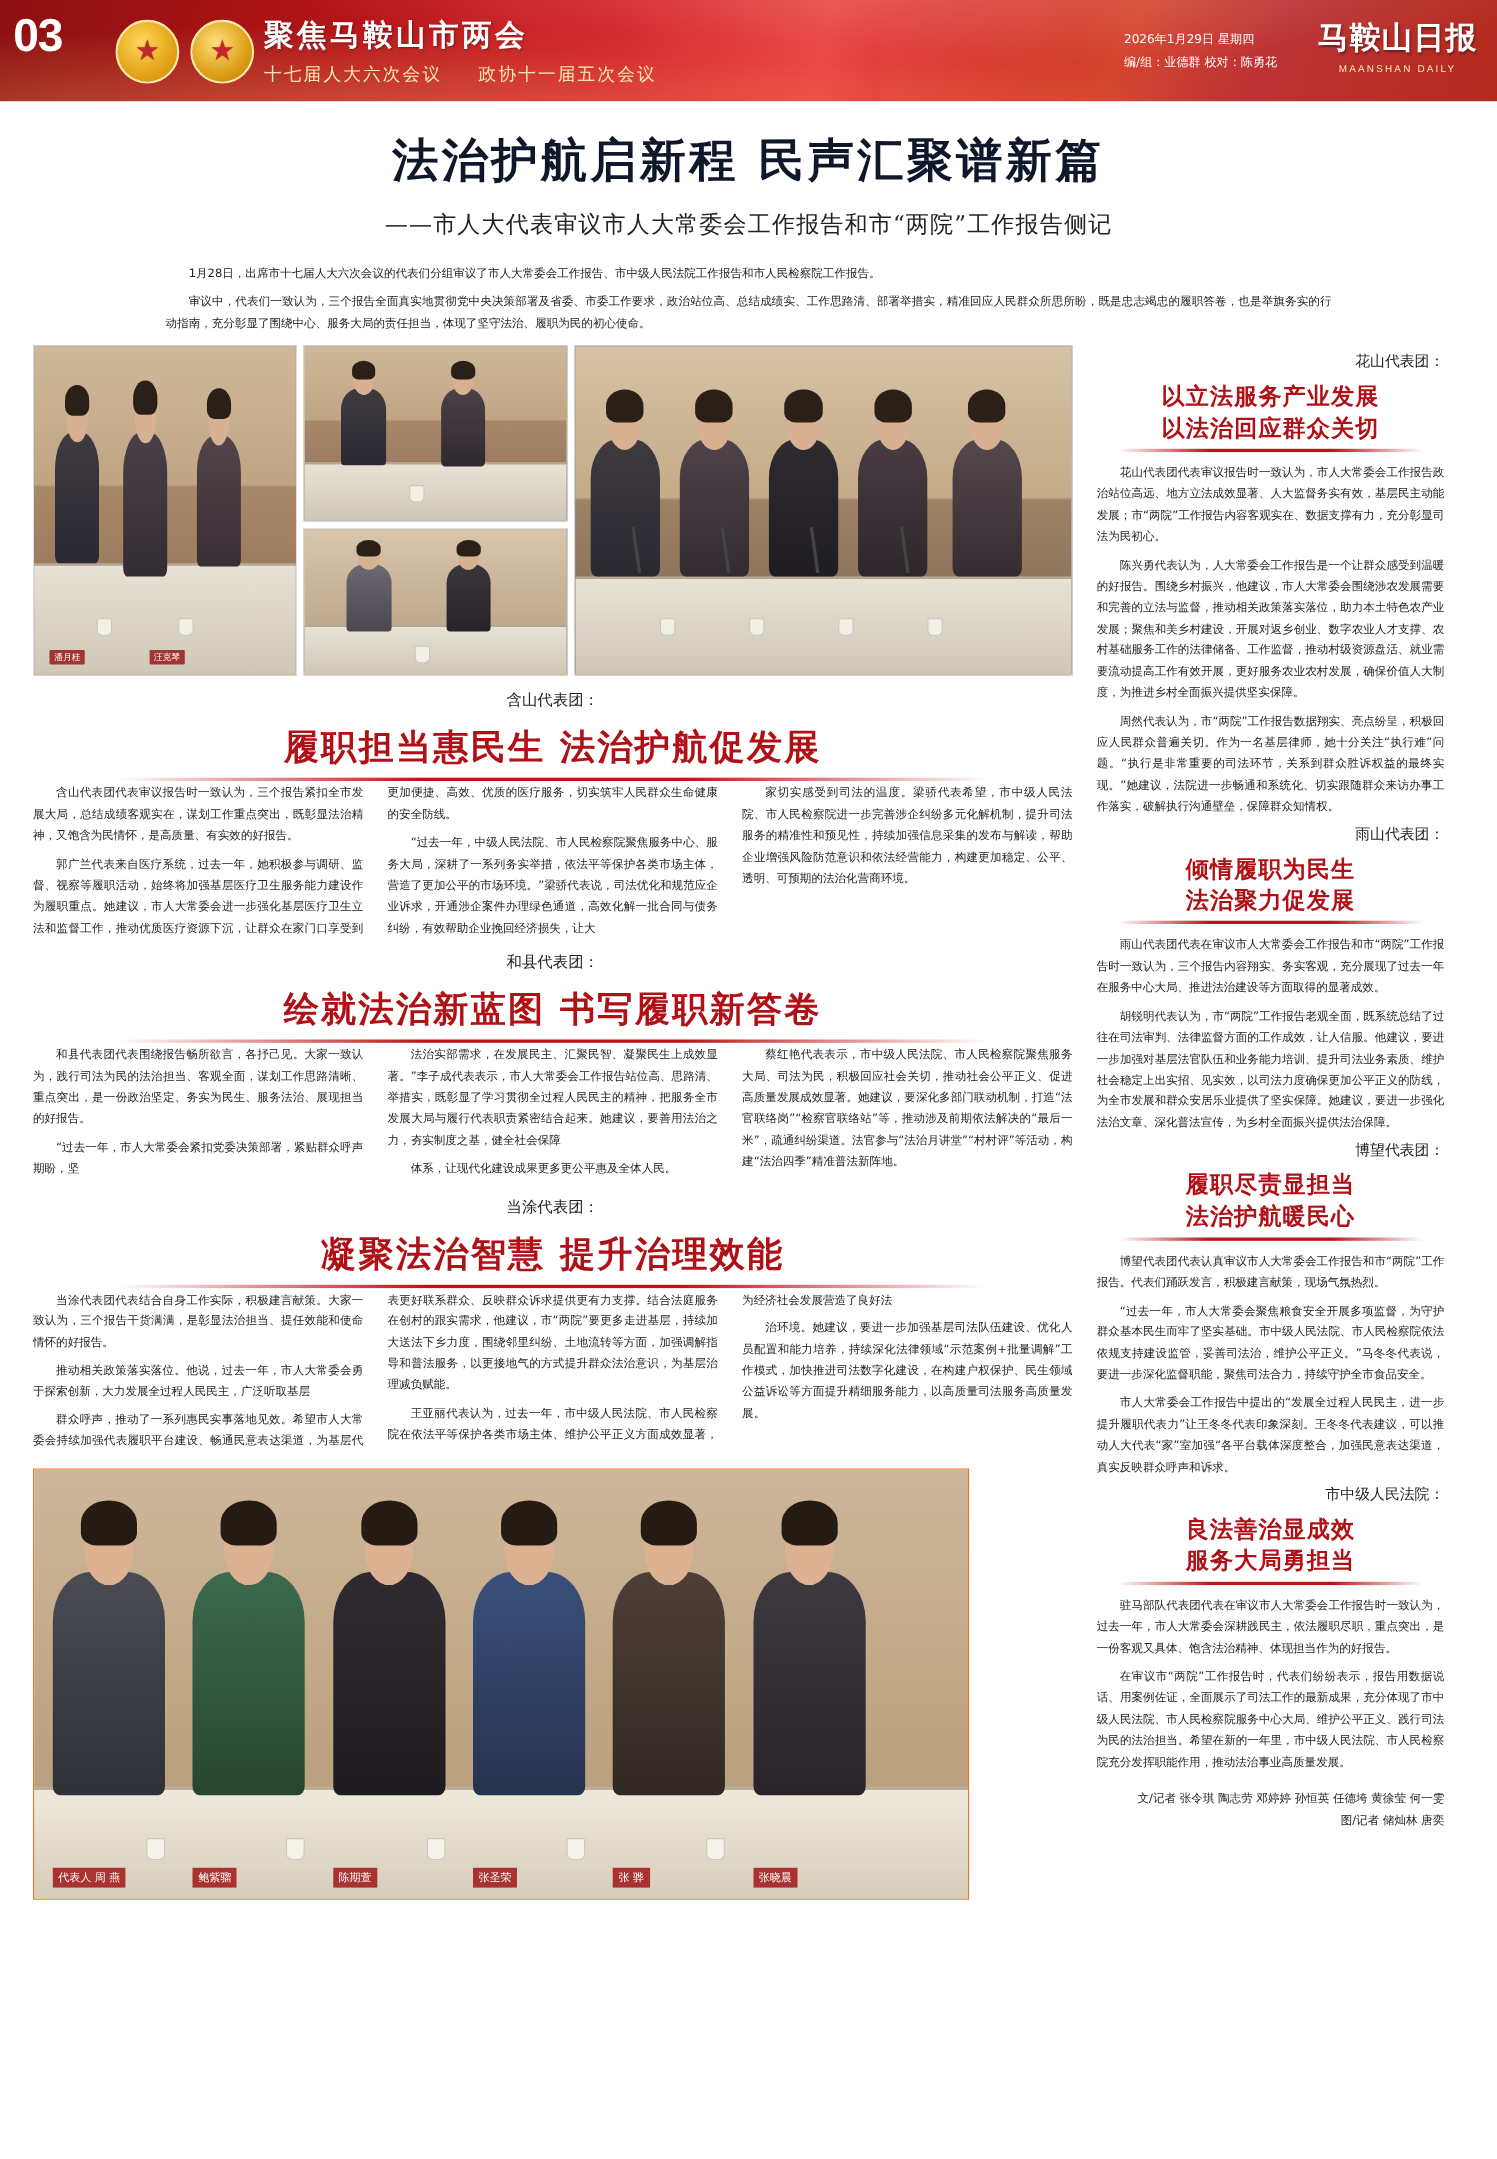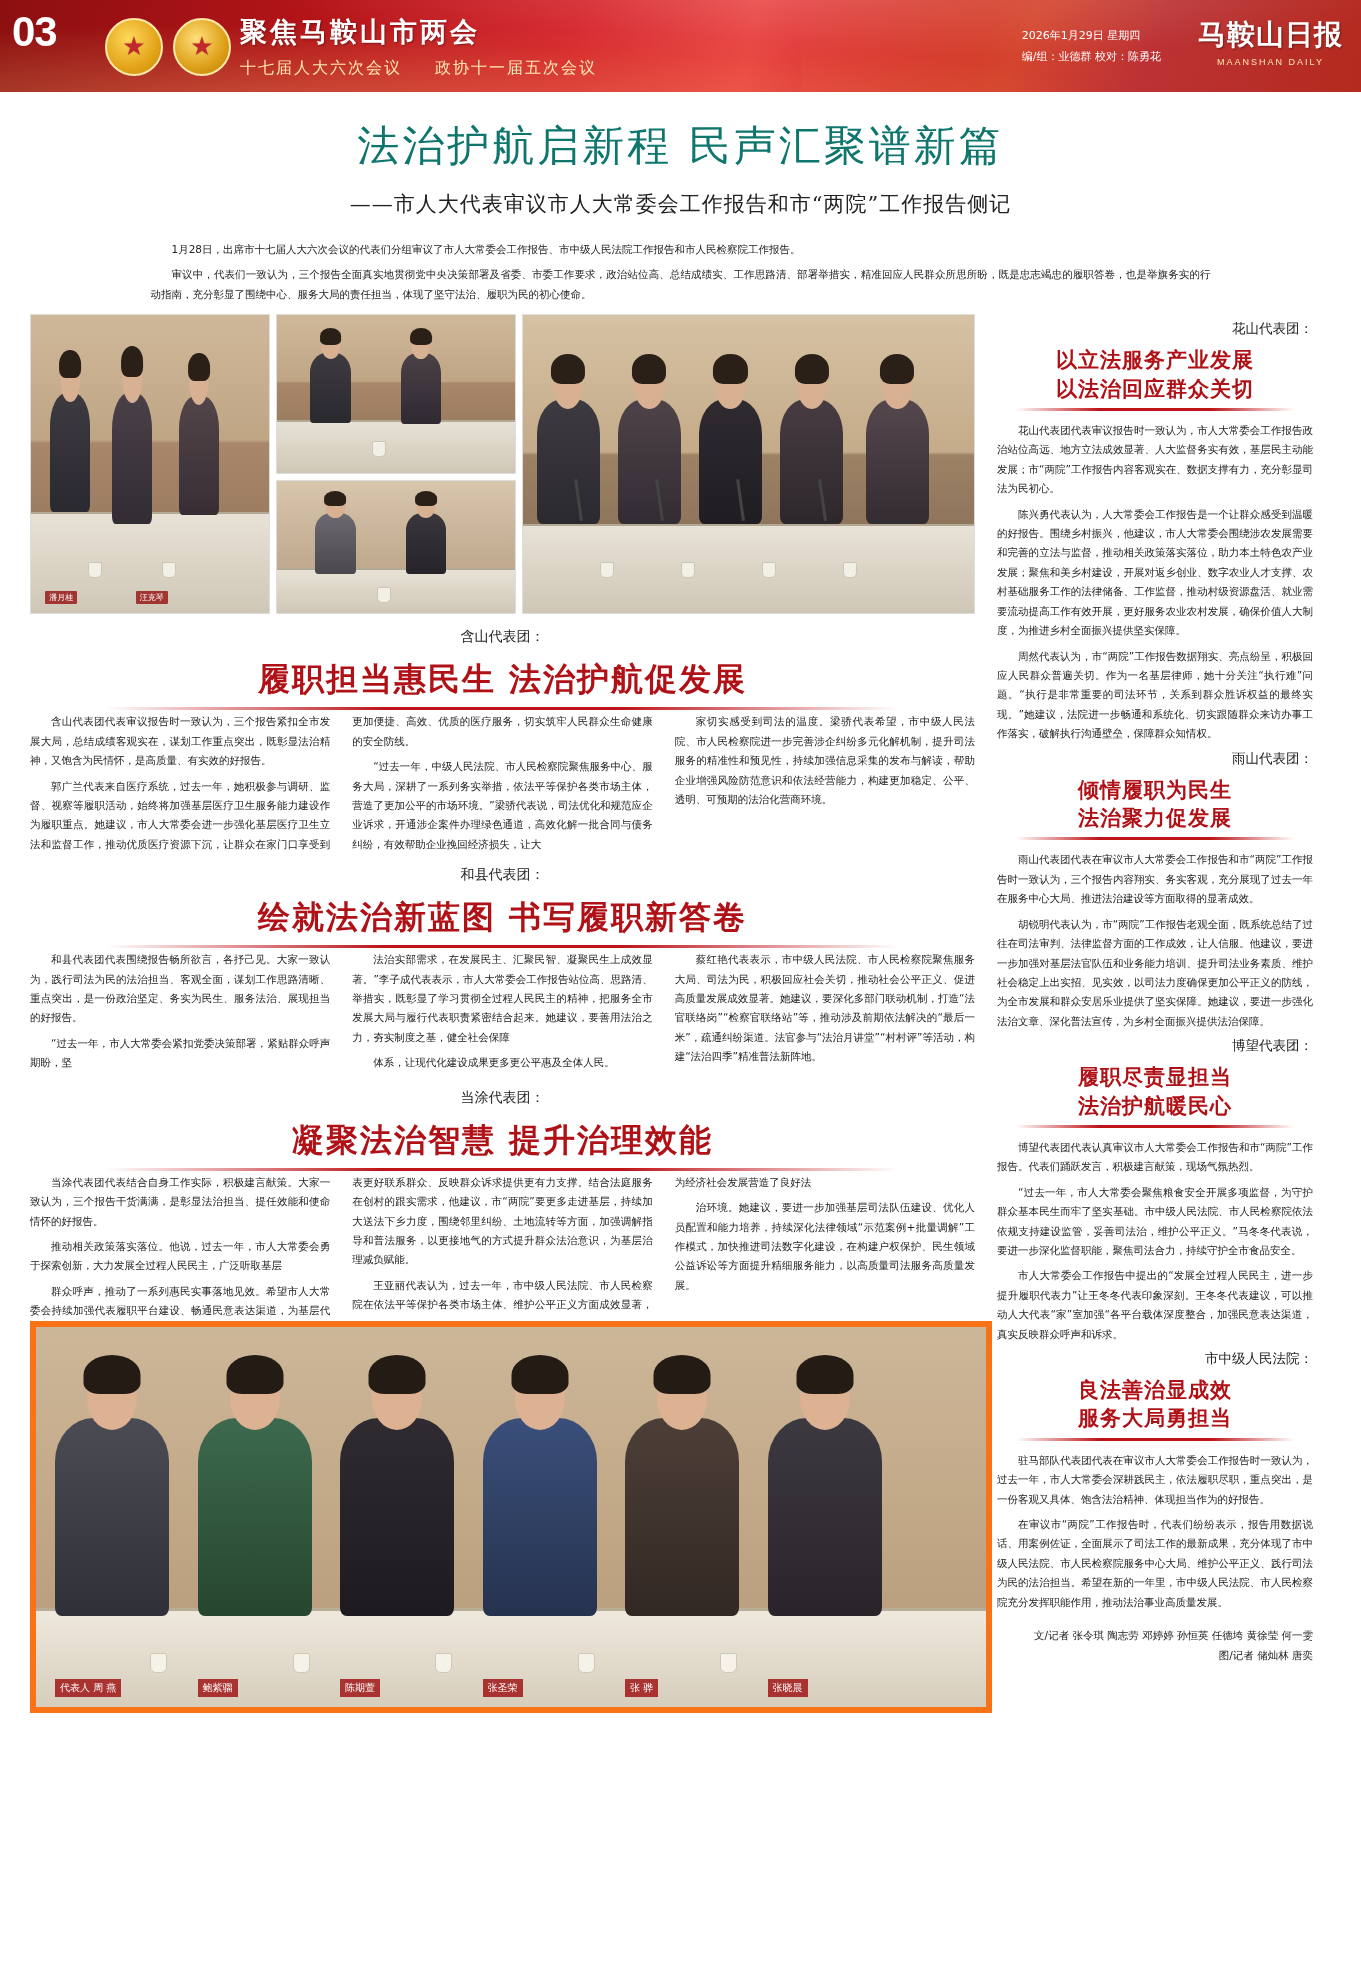--- a/index.html
+++ b/index.html
@@ -74,21 +74,21 @@
     font-family:"DejaVu Serif", serif;
   }
   .mh-logo .en{
     font-size:9px; color:#ffe9b0; letter-spacing:2px; margin-top:3px;
     font-family:"Liberation Sans", sans-serif;
   }
 
   
   .headline-zone{ padding:26px 40px 6px; text-align:center; }
   .headline {
-    font-size:42px; font-weight:normal; letter-spacing:3px; color:#0f766e;
+    font-size:42px; font-weight:bold; letter-spacing:3px; color:#0f172a;
     font-family:"DejaVu Serif", serif;
   }
   .subhead {
     margin-top:16px; font-size:21px; color:#222; letter-spacing:1px;
     font-family:"DejaVu Serif", serif;
   }
 
   
   .lead{
     margin:16px auto 10px; width:1060px;
@@ -185,22 +185,22 @@
     font-family:"DejaVu Serif", serif; position:relative;
   }
   .rail-title:after{
     content:""; position:absolute; left:6%; right:6%; bottom:1px; height:3px;
     background:linear-gradient(90deg, rgba(190,20,25,0), #be1419 30%, #be1419 70%, rgba(190,20,25,0));
   }
   .rail-body{ margin-top:9px; }
 
   
   .bottom-photo{
-    position:relative; width:962px; height:392px; 
-    border:6px solid #f97316; overflow:hidden;
+    position:relative; width:851px; height:392px; margin-top:14px;
+    border:1px solid #f97316; overflow:hidden;
   }
   .bp-wall{
     position:absolute; inset:0;
     background:linear-gradient(180deg,#cdb79a 0%,#c0a684 55%,#b5987a 100%);
   }
   .bp-table{
     position:absolute; left:0; right:0; bottom:0; height:26%;
     background:linear-gradient(180deg,#efe9dd,#d6cdbb);
     border-top:3px solid #b9ad98;
   }

